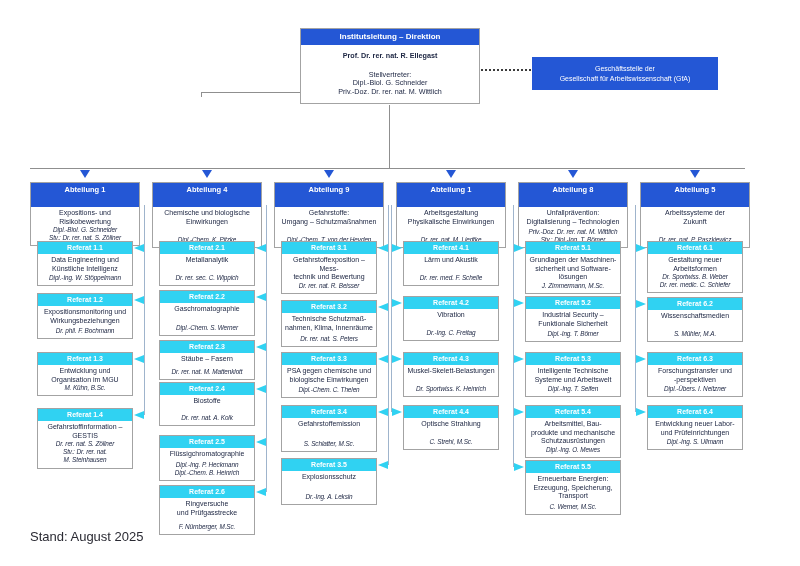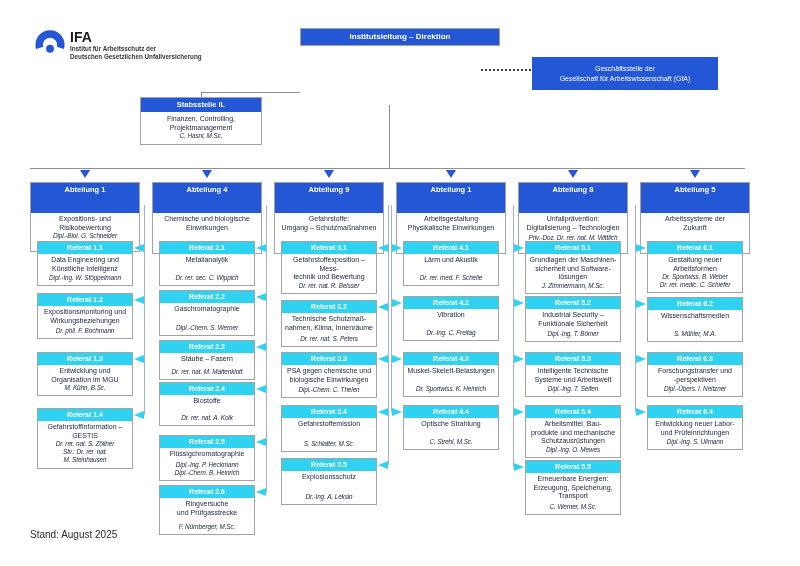--- a/index.html
+++ b/index.html
@@ -21,91 +21,78 @@
   .arr { position:absolute; top:2px; width:0; height:0;
          border-top:4px solid transparent; border-bottom:4px solid transparent; }
   .arr-l { right:-12px; border-right:10px solid #30d2f2; }
   .arr-r { left:-12px; border-left:10px solid #30d2f2; }
   
   .col { position:absolute; top:182px; width:110px; }
   .box { position:absolute; background:#fff; border:1px solid #a3a3a3; text-align:center; }
   .abox { left:0; right:0; top:0; }
   .rbox { left:7px; right:7px; }
   .bhead { background:#2457d5; color:#fff; font-weight:bold; font-size:7.5px;
-           line-height:14px; height:30px; }
+           line-height:14px; height:24px; }
   .rhead { background:#30d2f2; color:#fff; font-weight:bold; font-size:7px;
            line-height:12px; height:12px; }
   .bbody { display:flex; flex-direction:column; justify-content:space-between;
            padding:2px 1px 3px; }
   .t { font-size:7px; line-height:1.24; white-space:pre-line; }
   .n { font-size:6.4px; line-height:1.26; font-style:italic; white-space:pre-line;
        letter-spacing:-0.1px; }
   
-  .dir-box { position:absolute; left:300px; top:28px; width:200px; background:#fff;
+  .dir-box { position:absolute; left:300px; top:28px; width:180px; background:#fff;
              border:1px solid #a3a3a3; text-align:center; }
   .dir-head { background:#2457d5; color:#fff; font-weight:bold; font-size:8px;
               line-height:16px; height:16px; }
   .dir-body { padding:6px 4px 6px; font-size:7.2px; line-height:1.35; }
   .dir-name { font-weight:bold; margin-bottom:9px; }
   .stab-box { position:absolute; left:140px; top:97px; width:122px; background:#fff;
               border:1px solid #a3a3a3; text-align:center; }
   .stab-head { background:#2457d5; color:#fff; font-weight:bold; font-size:7.5px;
                line-height:14px; height:14px; }
   .stab-body { padding:3px 2px 4px; }
   .gfa-box { position:absolute; left:532px; top:57px; width:186px; height:33px;
              background:#2457d5; color:#fff; font-size:7px; line-height:1.4;
              display:flex; flex-direction:column; align-items:center; justify-content:center;
              text-align:center; }
   
   .logo { position:absolute; left:35px; top:30px; display:flex; align-items:flex-start; }
   .logo-txt { margin-left:5px; }
   .logo-ifa { font-size:14px; font-weight:bold; color:#1b1b24; line-height:1.05; }
   .logo-sub { font-size:6.3px; font-weight:bold; color:#33333d; line-height:1.25; }
-  .stand { position:absolute; left:30px; top:529px; font-size:10px; color:#2a2a33; }
+  .stand { position:absolute; left:30px; top:529px; font-size:13px; color:#2a2a33; }
 </style>
 </head>
 <body>
 
 <div class="stage">
 
-  <div class="logo">
-    <svg width="30" height="30" viewBox="0 0 32 32">
-      <path d="M 5 19 A 11.5 11.5 0 1 1 27 19" stroke="#2457d5" stroke-width="8" fill="none"></path>
-      <circle cx="16" cy="20" r="4.2" fill="#2457d5"></circle>
-    </svg>
-    <div class="logo-txt">
-      <div class="logo-ifa">IFA</div>
-      <div class="logo-sub t" style="font-size:6.3px;font-weight:bold;">Institut für Arbeitsschutz der
-Deutschen Gesetzlichen Unfallversicherung</div>
-    </div>
-  </div>
 
   <div class="line" style="left:201px;top:92px;width:99px;height:1px;"></div>
   <div class="line" style="left:201px;top:92px;width:1px;height:5px;"></div>
   <div class="line" style="left:389px;top:105px;width:1px;height:63px;"></div>
   <div class="line" style="left:30px;top:168px;width:715px;height:1px;"></div>
   <div class="dotline" style="left:481px;top:69px;width:50px;"></div>
 
   <div class="dir-box">
     <div class="dir-head">Institutsleitung – Direktion</div>
+    <div class="dir-body">
+      <div class="dir-name">Prof. Dr. rer. nat. R. Ellegast</div>
+      <div>Stellvertreter:</div>
+      <div class="t" style="font-size:7.2px;">Dipl.-Biol. G. Schneider
+Priv.-Doz. Dr. rer. nat. M. Wittlich</div>
+    </div>
   </div>
 
   <div class="gfa-box">
     <span>Geschäftsstelle der</span>
     <span>Gesellschaft für Arbeitswissenschaft (GfA)</span>
   </div>
 
-  <div class="stab-box">
-    <div class="stab-head">Stabsstelle IL</div>
-    <div class="stab-body">
-      <div class="t">Finanzen, Controlling,
-Projektmanagement</div>
-      <div class="n">C. Hasni, M.Sc.</div>
-    </div>
-  </div>
 
   <div class="col" style="left:30px">
     <div class="downarr"></div>
     <div class="spine spine-r" style="height:210px"></div>
     <div class="box abox">
       <div class="bhead">Abteilung 1</div>
       <div class="bbody" style="min-height:36px">
         <div class="t">Expositions- und
 Risikobewertung</div>
         <div class="n">Dipl.-Biol. G. Schneider

